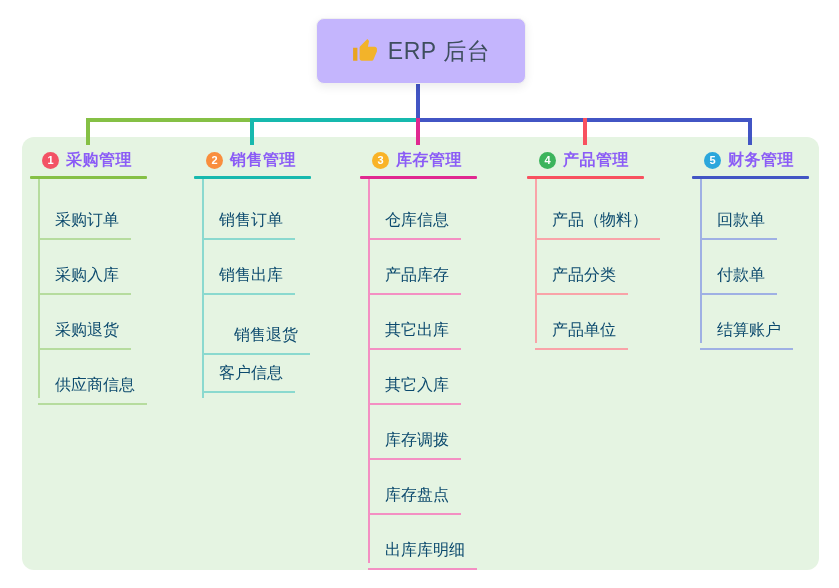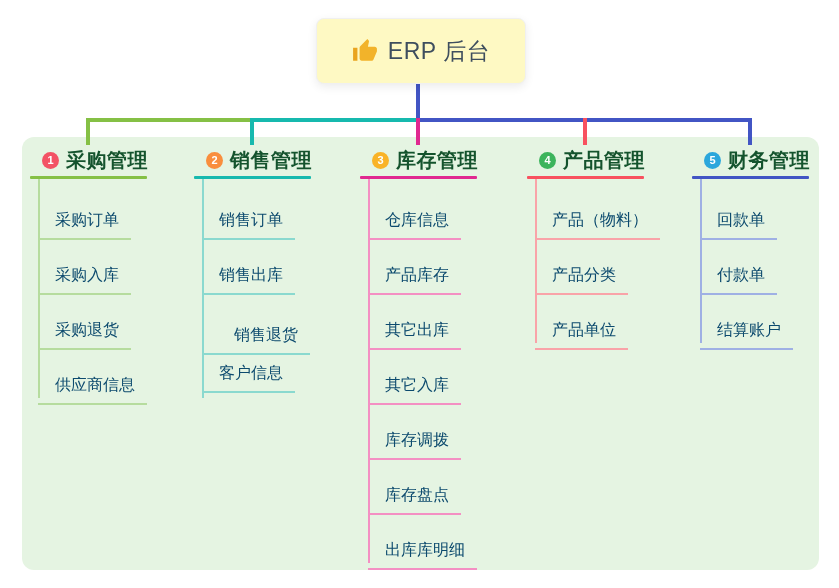--- a/index.html
+++ b/index.html
@@ -8,40 +8,40 @@
     font-family:"Liberation Sans","DejaVu Sans",sans-serif;
     overflow:hidden;
   }
   #stage{position:absolute;inset:0;}
   .panel{
     position:absolute;left:22px;top:137px;width:797px;height:433px;
     border-radius:12px;
   }
   .root-card{
     position:absolute;left:316px;top:18px;width:208px;height:64px;
-    background:#fef9c3;border:1px solid #f0f0f0;border-radius:8px;
+    background:#c4b5fd;border:1px solid #f0f0f0;border-radius:8px;
     box-shadow:0 3px 10px rgba(0,0,0,0.08);
     display:flex;align-items:center;justify-content:center;gap:10px;
     z-index:3;
   }
   .root-label{font-size:23px;font-weight:500;color:#3e4e5e;letter-spacing:0.5px;}
   .thumb-icon{width:26px;height:26px;display:block;}
   .line{position:absolute;}
   .bus-seg{position:absolute;top:118px;height:4px;}
   .drop{position:absolute;width:4px;}
   .branch-header{
     position:absolute;height:24px;display:flex;align-items:center;gap:7px;
     z-index:2;white-space:nowrap;
   }
   .badge{
     width:17px;height:17px;border-radius:50%;flex:0 0 17px;
     display:flex;align-items:center;justify-content:center;
     color:#ffffff;font-size:11px;font-weight:bold;line-height:1;
   }
-  .branch-label{font-size:20px;font-weight:600;color:#14532d;letter-spacing:0.5px;}
+  .branch-label{font-size:16px;font-weight:600;color:#8b5cf6;letter-spacing:0.5px;}
   .branch-underline{position:absolute;height:3px;top:176px;width:117px;border-radius:1px;}
   .vline{position:absolute;width:2px;top:179px;}
   .child-row{
     position:absolute;height:32px;box-sizing:content-box;
     display:flex;align-items:flex-end;
     padding:0 12px 7px 17px;white-space:nowrap;
     border-bottom:2px solid;
     font-size:16px;color:#0c4a6e;z-index:2;
   }
 </style>

